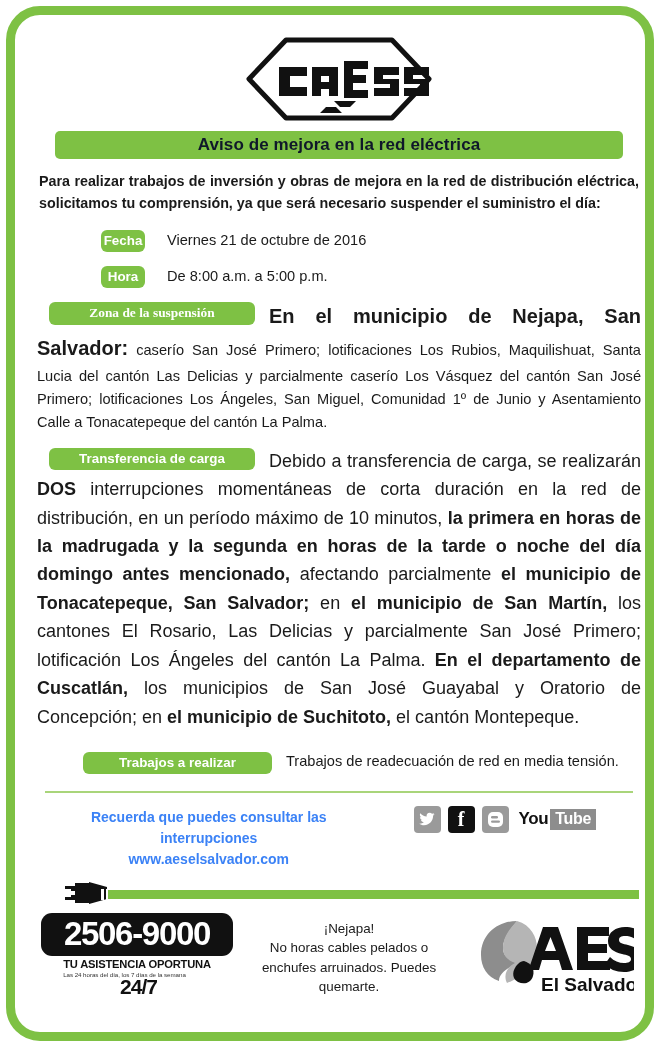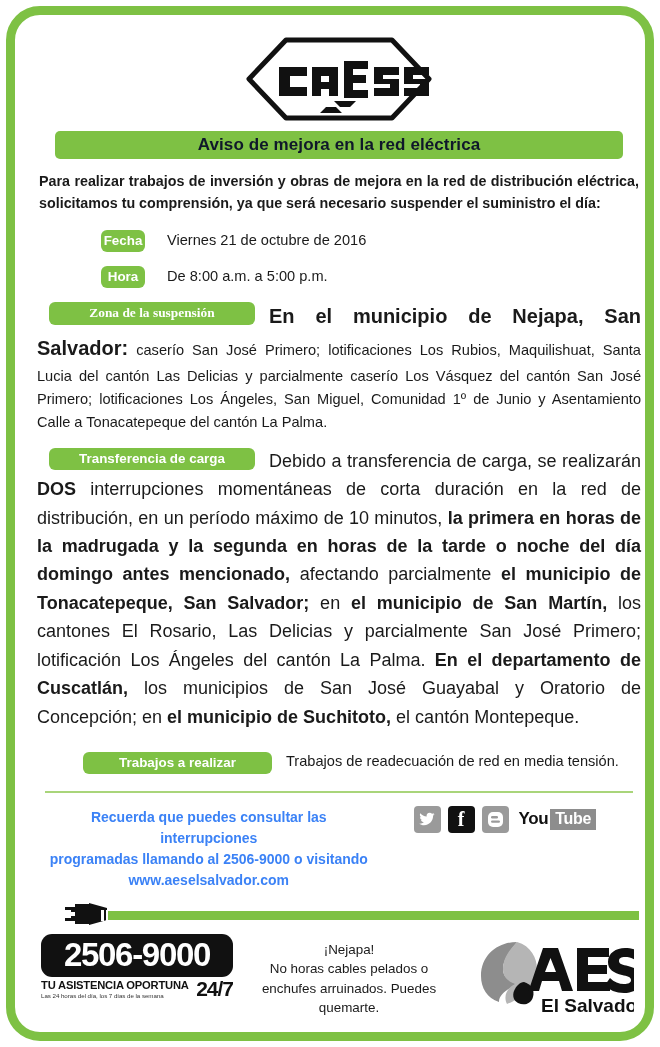--- a/index.html
+++ b/index.html
@@ -249,21 +249,22 @@
     color: #ffffff;
     font-size: 33px;
     font-weight: bold;
     letter-spacing: -1.3px;
     line-height: 1.08;
   }
   .phone-sub {
     position: relative;
     margin-top: 2px;
     display: flex;
-    align-items: flex-end;
+    align-items: center;
+    flex-direction: column;
   }
   .phone-sub-left { flex: 1 1 auto; text-align: left; }
   .assist {
     font-size: 11.2px;
     font-weight: bold;
     color: #111111;
     letter-spacing: -0.2px;
   }
   .assist-fine {
     font-size: 6.2px;
@@ -350,21 +351,20 @@
       <div class="section sec-work">
         <div class="float-badge fb-work">Trabajos a realizar</div>
         <p>Trabajos de readecuación de red en media tensión.</p>
       </div>
 
       <div class="divider"></div>
 
       <div class="footer">
         <div class="footer-left">
           <div>Recuerda que puedes consultar las interrupciones</div>
-          <div>programadas llamando al 2506-9000 o visitando</div>
           <div>www.aeselsalvador.com</div>
         </div>
         <div class="footer-right">
           <div class="social-icons">
             <div class="si si-tw">
               <svg width="16" height="14" viewBox="0 0 16 14">
                 <path d="M15.5 2.1c-.6.3-1.2.4-1.8.5.6-.4 1.1-1 1.3-1.7-.6.4-1.3.6-2 .8A3.1 3.1 0 0 0 7.7 4.5C5.1 4.4 2.8 3.1 1.3 1.2c-.3.5-.4 1-.4 1.6 0 1.1.5 2 1.4 2.6-.5 0-1-.2-1.4-.4 0 1.5 1.1 2.8 2.5 3.1-.3.1-.6.1-.9.1-.2 0-.4 0-.6-.1.4 1.3 1.6 2.2 3 2.2-1.1.9-2.5 1.4-4 1.4h-.8c1.4.9 3.1 1.5 4.9 1.5 5.9 0 9.1-4.9 9.1-9.1v-.4c.6-.5 1.1-1 1.5-1.6z" fill="#ffffff"></path>
               </svg>
             </div>
             <div class="si si-fb">

